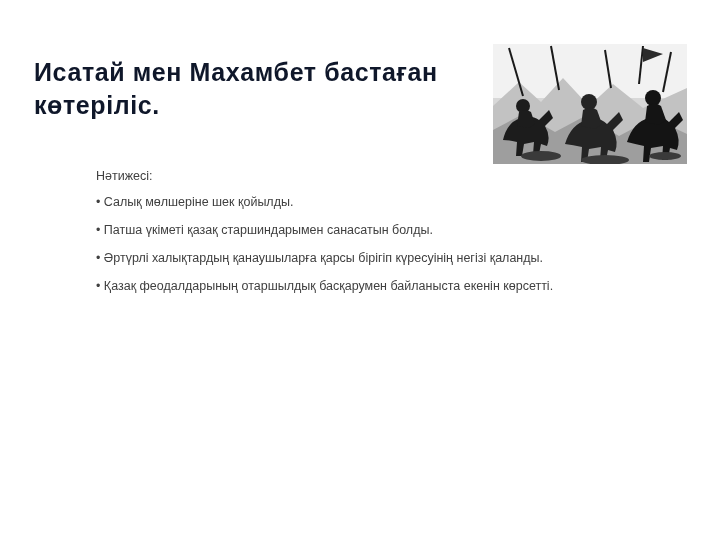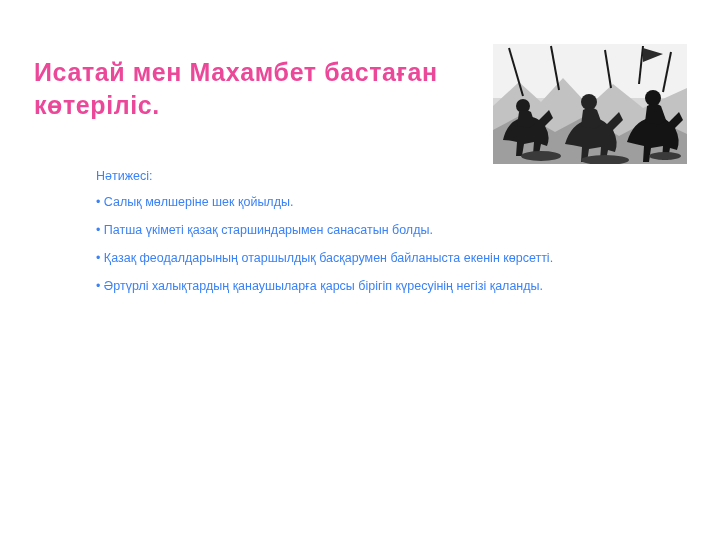--- a/index.html
+++ b/index.html
@@ -21,21 +21,21 @@
   }
   .title {
     position: absolute;
     left: 34px;
     top: 56px;
     width: 440px;
     font-size: 25px;
     font-weight: bold;
     line-height: 1.32;
     letter-spacing: 0.6px;
-    color: #ec4899;
+    color: #0f172a;
   }
   .illustration {
     position: absolute;
     left: 493px;
     top: 44px;
     width: 194px;
     height: 120px;
     overflow: hidden;
     background: #dcdcdc;
   }
@@ -45,21 +45,21 @@
   .body-block {
     position: absolute;
     left: 96px;
     top: 168px;
     width: 536px;
   }
   .body-block p {
     margin: 0 0 11px 0;
     font-size: 12.5px;
     line-height: 1.36;
-    color: #3b82f6;
+    color: #404040;
   }
   .body-block p.lead {
     margin-bottom: 9px;
   }
 </style>
 </head>
 <body>
 
 <div class="slide">
 
@@ -107,17 +107,17 @@
         <ellipse cx="112" cy="116" rx="24" ry="5"></ellipse>
         <ellipse cx="172" cy="112" rx="16" ry="4"></ellipse>
       </g>
     </svg>
   </div>
 
   <div class="body-block">
     <p class="lead">Нәтижесі:</p>
     <p>• Салық мөлшеріне шек қойылды.</p>
     <p>• Патша үкіметі қазақ старшиндарымен санасатын болды.</p>
+    <p>• Әртүрлі халықтардың қанаушыларға қарсы бірігіп күресуінің негізі қаланды.</p>
     <p>• Қазақ феодалдарының отаршылдық басқарумен байланыста екенін көрсетті.</p>
-    <p>• Әртүрлі халықтардың қанаушыларға қарсы бірігіп күресуінің негізі қаланды.</p>
   </div>
 
 </div>
 
 </body></html>

